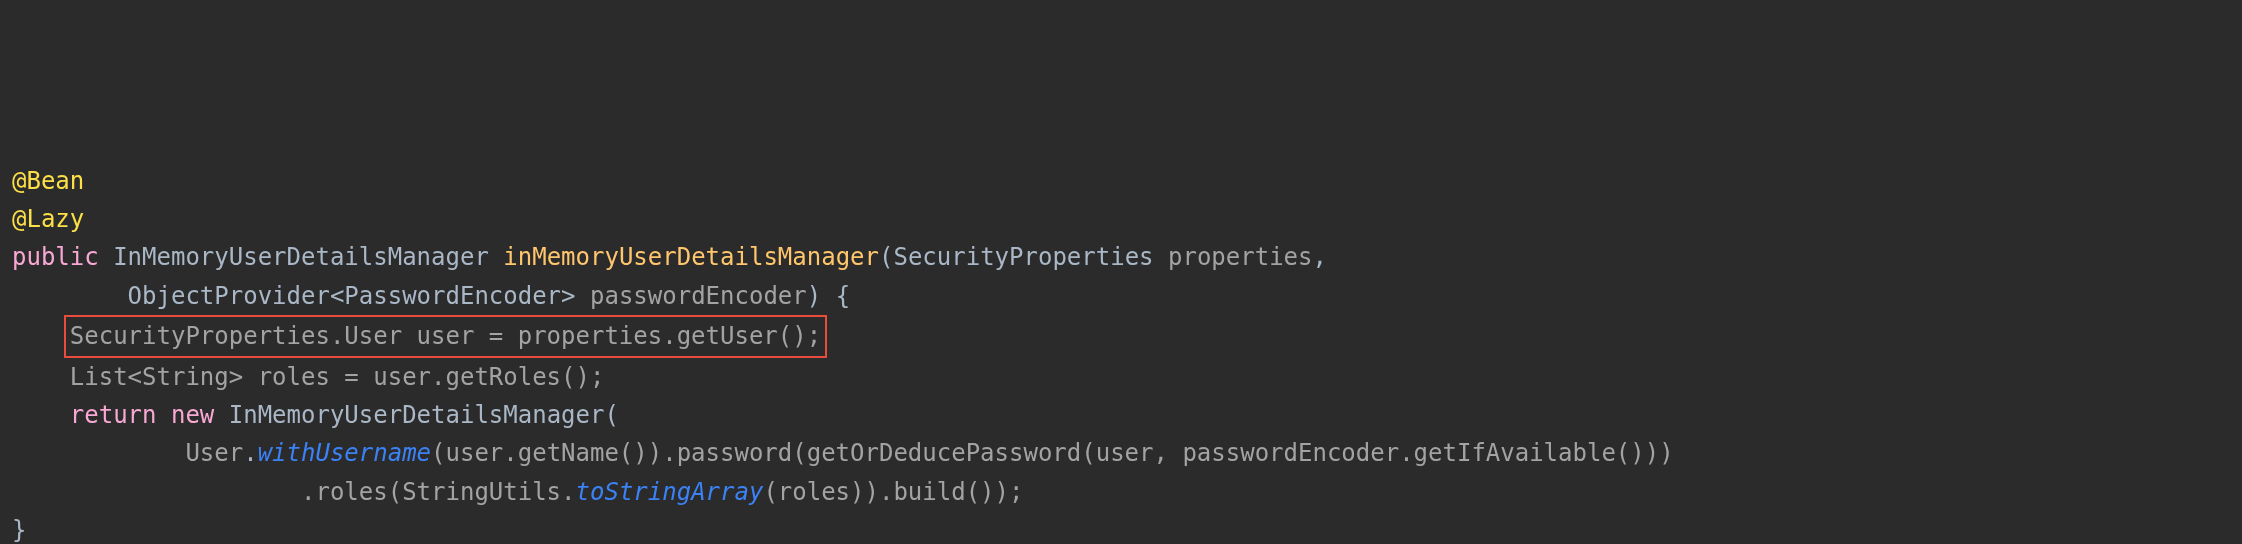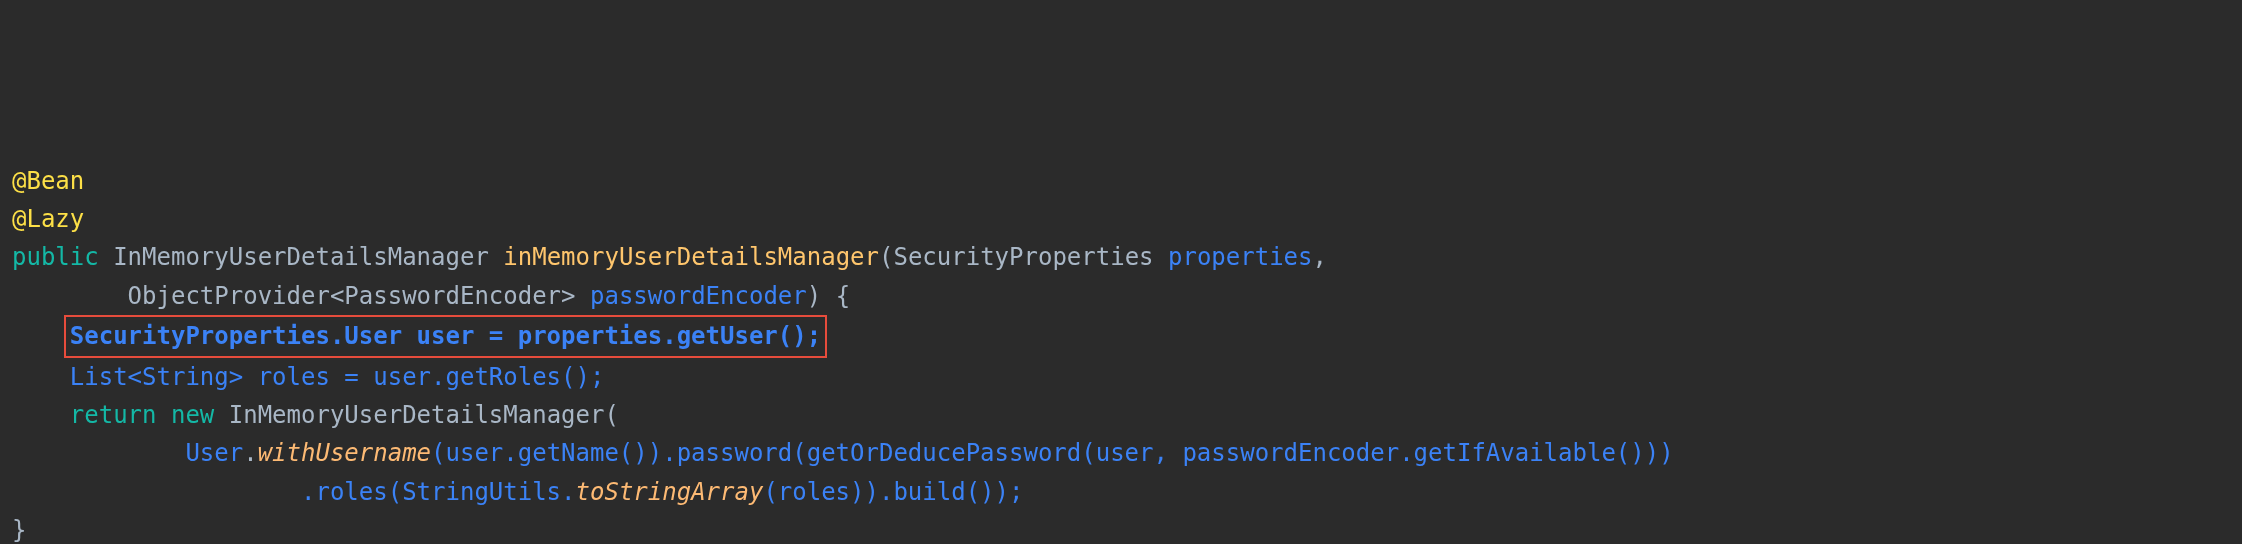--- a/index.html
+++ b/index.html
@@ -12,33 +12,32 @@
       font-family: 'Menlo', 'Monaco', 'Consolas', monospace;
       font-size: 24px;
       line-height: 1.6;
       color: #a9b7c6;
       padding: 8px 12px;
       white-space: pre;
       overflow-x: auto;
       position: relative;
     }
     .annotation { color: #fde047; }
-    .keyword { color: #14b8a6; }
+    .keyword { color: #f9a8d4; }
     .type { color: #a9b7c6; }
     .method-decl { color: #ffc66d; }
-    .static-method { font-style: italic; color: #fdba74; }
-    .plain { color: #3b82f6; }
+    .static-method { font-style: italic; color: #3b82f6; }
+    .plain { color: #a3a3a3; }
     .punct { color: #a9b7c6; }
     .code-line { display: block; }
     .highlighted-box {
       border: 2px solid #e74c3c;
       display: inline-block;
       padding: 0 4px;
       margin-left: -6px;
-      font-weight: bold;
     }
   </style>
 </head>
 <body>
 
 
 
 <div><span class="code-line"><span class="annotation">@Bean</span></span><span class="code-line"><span class="annotation">@Lazy</span></span><span class="code-line"><span class="keyword">public</span> <span class="type">InMemoryUserDetailsManager</span> <span class="method-decl">inMemoryUserDetailsManager</span><span class="punct">(</span><span class="type">SecurityProperties</span> <span class="plain">properties</span><span class="punct">,</span></span><span class="code-line">        <span class="type">ObjectProvider&lt;PasswordEncoder&gt;</span> <span class="plain">passwordEncoder</span><span class="punct">) {</span></span><span class="code-line">    <span class="highlighted-box"><span class="plain">SecurityProperties.User user = properties.getUser();</span></span></span><span class="code-line plain">    List&lt;String&gt; roles = user.getRoles();</span><span class="code-line">    <span class="keyword">return</span> <span class="keyword">new</span> <span class="type">InMemoryUserDetailsManager</span><span class="punct">(</span></span><span class="code-line">            <span class="plain">User</span><span class="punct">.</span><span class="static-method">withUsername</span><span class="plain">(user.getName()).password(getOrDeducePassword(user, passwordEncoder.getIfAvailable()))</span></span><span class="code-line"><span class="plain">                    .roles(StringUtils.</span><span class="static-method">toStringArray</span><span class="plain">(roles)).build());</span></span><span class="code-line"><span class="punct">}</span></span></div>
 
 

